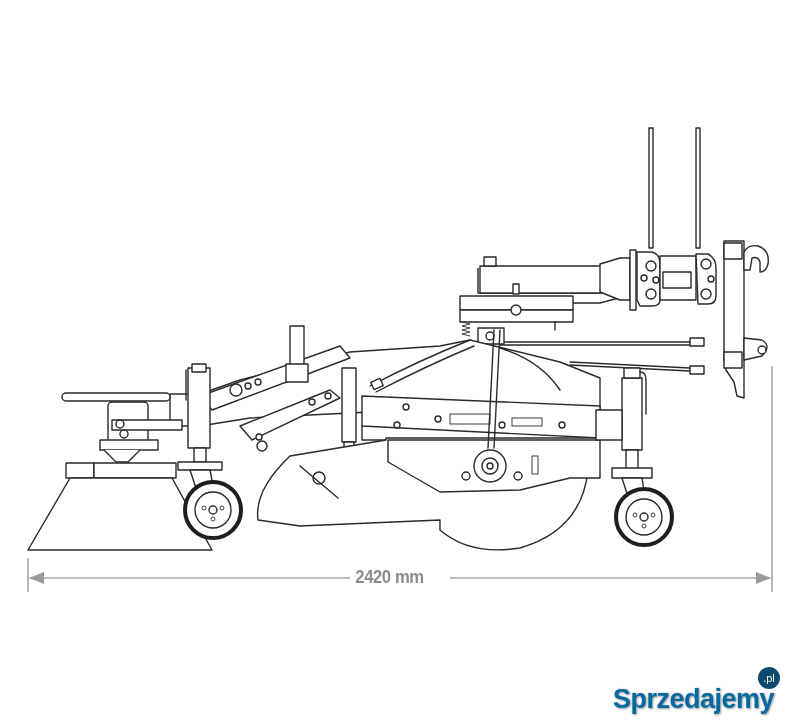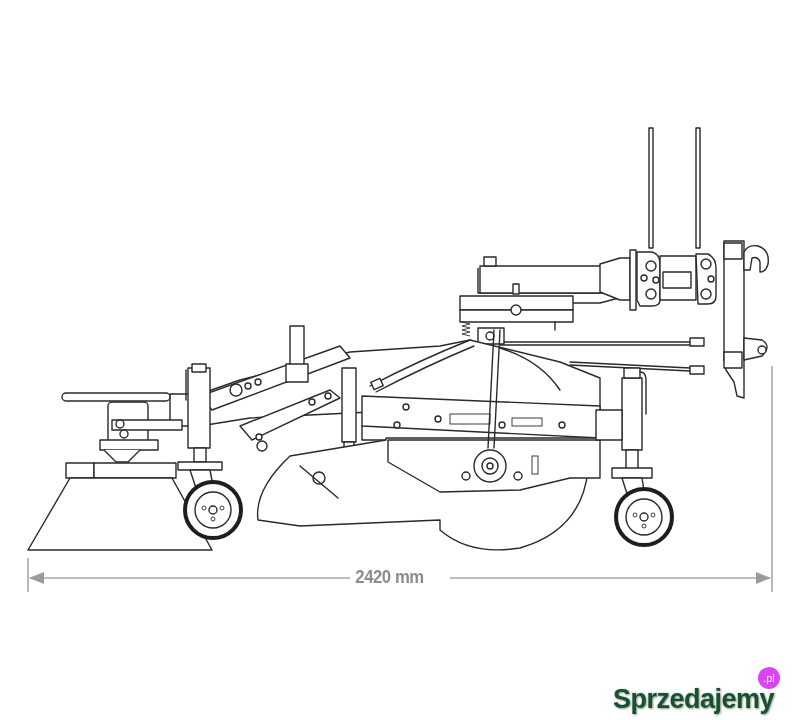--- a/index.html
+++ b/index.html
@@ -5,22 +5,22 @@
   html,body{margin:0;padding:0;background:#ffffff;}
   body{width:800px;height:720px;position:relative;overflow:hidden;font-family:"Liberation Sans",sans-serif;}
   #drawing{position:absolute;left:0;top:0;width:800px;height:720px;}
   .ln{fill:none;stroke:#2a2a2a;stroke-width:1.4;stroke-linejoin:round;stroke-linecap:round;}
   .lnf{fill:#ffffff;stroke:#2a2a2a;stroke-width:1.4;stroke-linejoin:round;}
   .thin{fill:none;stroke:#2a2a2a;stroke-width:0.9;}
   .tire{fill:#ffffff;stroke:#1e1e1e;stroke-width:4;}
   .dim{stroke:#a8a8a8;stroke-width:1.6;fill:none;}
   .dimhead{fill:#9a9a9a;}
   #dim-label{position:absolute;left:350px;top:566px;font-family:"Liberation Sans",sans-serif;font-size:19px;font-weight:bold;color:#8c8c8c;letter-spacing:-0.5px;background:#fff;padding:0 6px;transform:scaleX(0.88);transform-origin:left center;}
-  #watermark{position:absolute;left:613px;top:684px;font-family:"Liberation Sans",sans-serif;font-size:27px;font-weight:bold;color:#14532d;text-shadow:0 0 2px #b8b8b8,1px 1px 2px #9a9a9a;letter-spacing:-0.5px;text-align:center;}
-  #wm-badge{position:absolute;left:758px;top:667px;width:22px;height:22px;border-radius:50%;background:#d946ef;color:#fff;font-size:11px;font-weight:normal;line-height:22px;text-align:center;}
+  #watermark{position:absolute;left:613px;top:684px;font-family:"Liberation Sans",sans-serif;font-size:27px;font-weight:bold;color:#0369a1;text-shadow:0 0 2px #b8b8b8,1px 1px 2px #9a9a9a;letter-spacing:-0.5px;text-align:center;}
+  #wm-badge{position:absolute;left:758px;top:667px;width:22px;height:22px;border-radius:50%;background:#0c4a6e;color:#fff;font-size:11px;font-weight:normal;line-height:22px;text-align:center;}
 </style>
 </head>
 <body>
 
 <svg id="drawing" viewBox="0 0 800 720" xmlns="http://www.w3.org/2000/svg">
 
   <g>
     <rect class="lnf" x="649" y="128" width="4" height="120"></rect>
     <rect class="lnf" x="696" y="128" width="4" height="120"></rect>
   </g>

